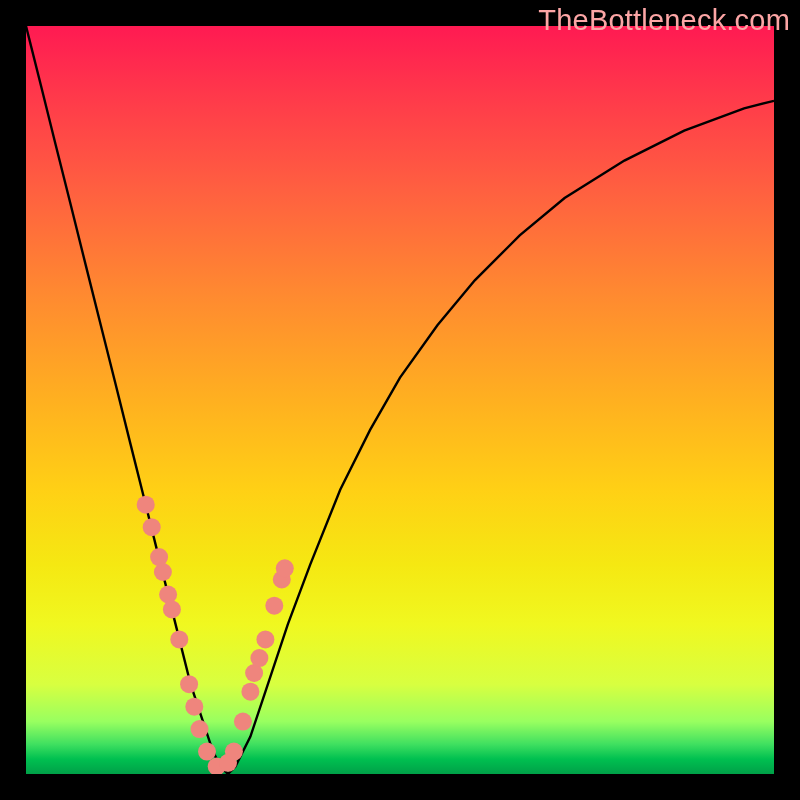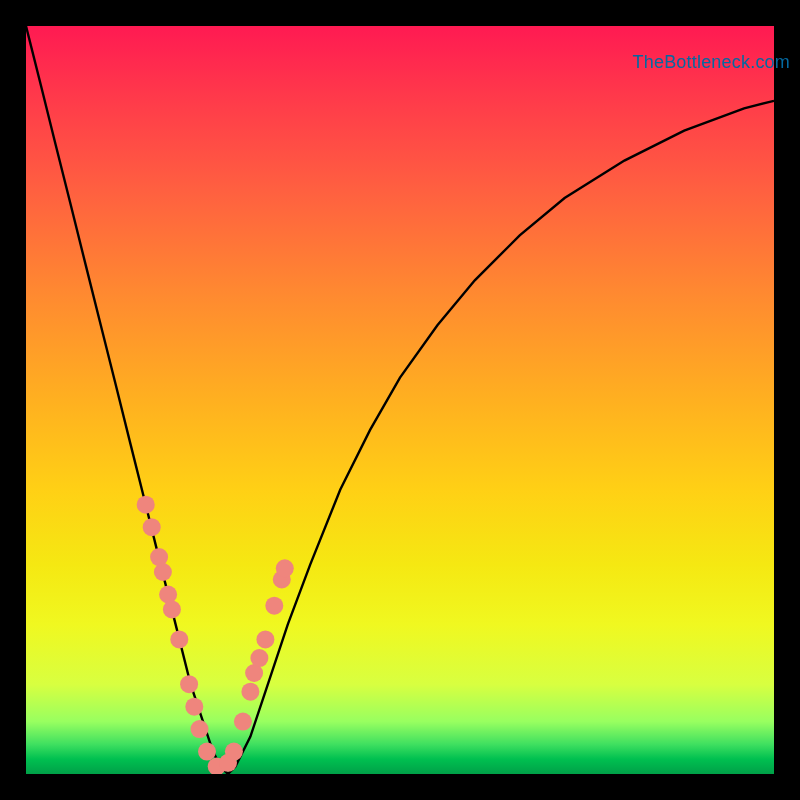--- a/index.html
+++ b/index.html
@@ -29,25 +29,24 @@
       #98ff60 93%,
       #40e060 96%,
       #00c050 98%,
       #00a048 100%);
   }
   .watermark {
     position: absolute;
     top: 4px;
     right: 10px;
     font-family: Arial, Helvetica, sans-serif;
-    font-size: 18px;
-    color: #0369a1;
+    font-size: 29px;
+    color: #fca5a5;
     letter-spacing: 0.2px;
     user-select: none;
-    margin-top: 48px;
   }
   svg.curve {
     position: absolute;
     left: 0;
     top: 0;
     width: 748px;
     height: 748px;
   }
 </style>
 </head>

